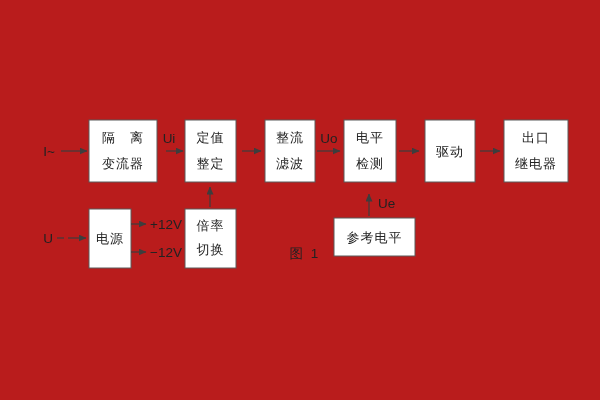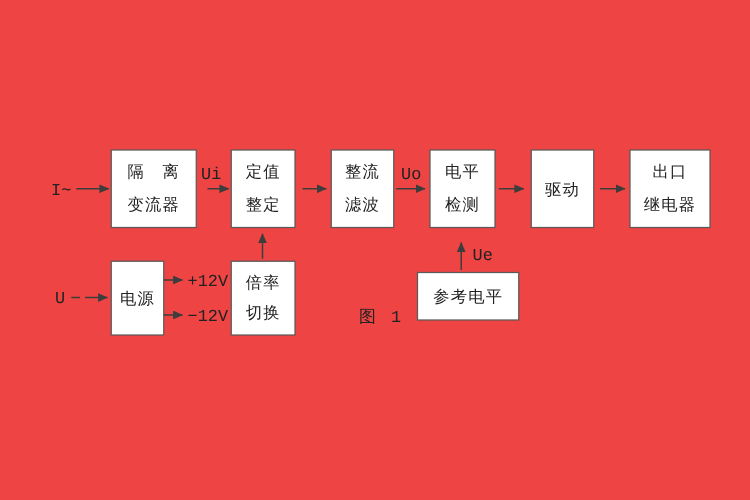--- a/index.html
+++ b/index.html
@@ -1,18 +1,18 @@
 <!DOCTYPE html>
 <html><head>
 <meta charset="utf-8">
 <style>
   html,body{margin:0;padding:0;background:#fdfdfd;}
   .stage{
-    position:relative;width:600px;height:400px;background:#ef4444;
-    font-family:Liberation Mono, monospace;overflow:hidden;
+    position:relative;width:600px;height:400px;background:#b91c1c;
+    font-family:Liberation Sans, sans-serif;overflow:hidden;
   }
   svg{display:block}
   .box{fill:#ffffff;stroke:#5a5a5a;stroke-width:1;}
   .wire{stroke:#3d3d3d;stroke-width:1.2;fill:none;}
   .boxtext{fill:#222222;font-size:13px;text-anchor:middle;letter-spacing:1px;}
   .sig{fill:#222222;font-size:13.5px;}
   .sig.mid{text-anchor:middle;}
   .cap{fill:#222222;font-size:13.5px;text-anchor:middle;letter-spacing:2px;}
 </style>
 </head>

